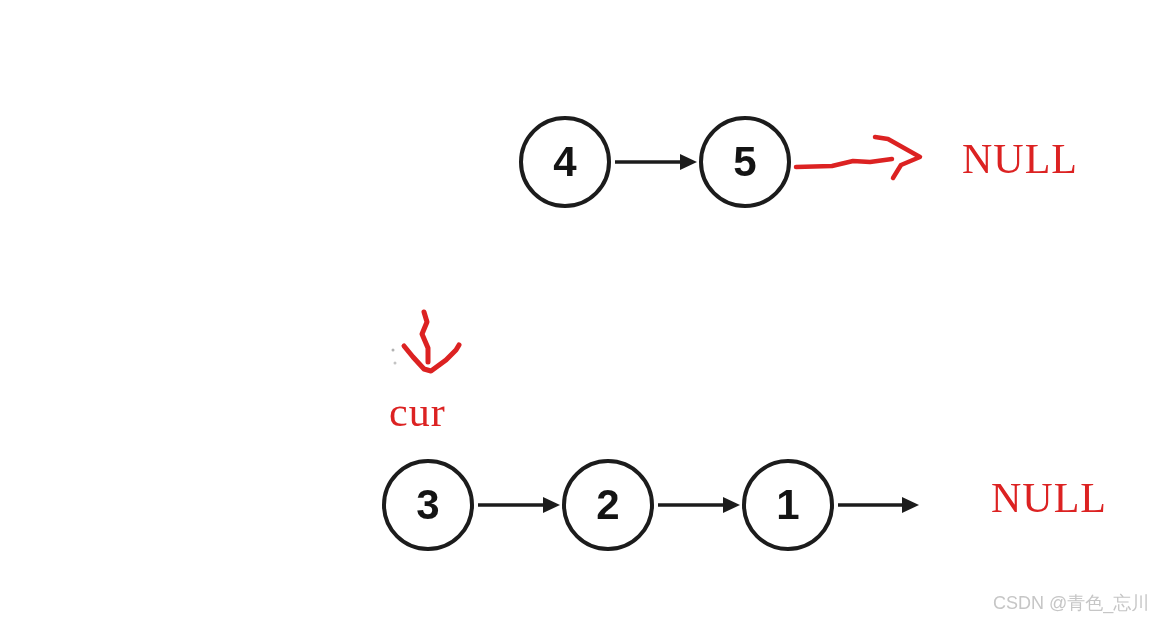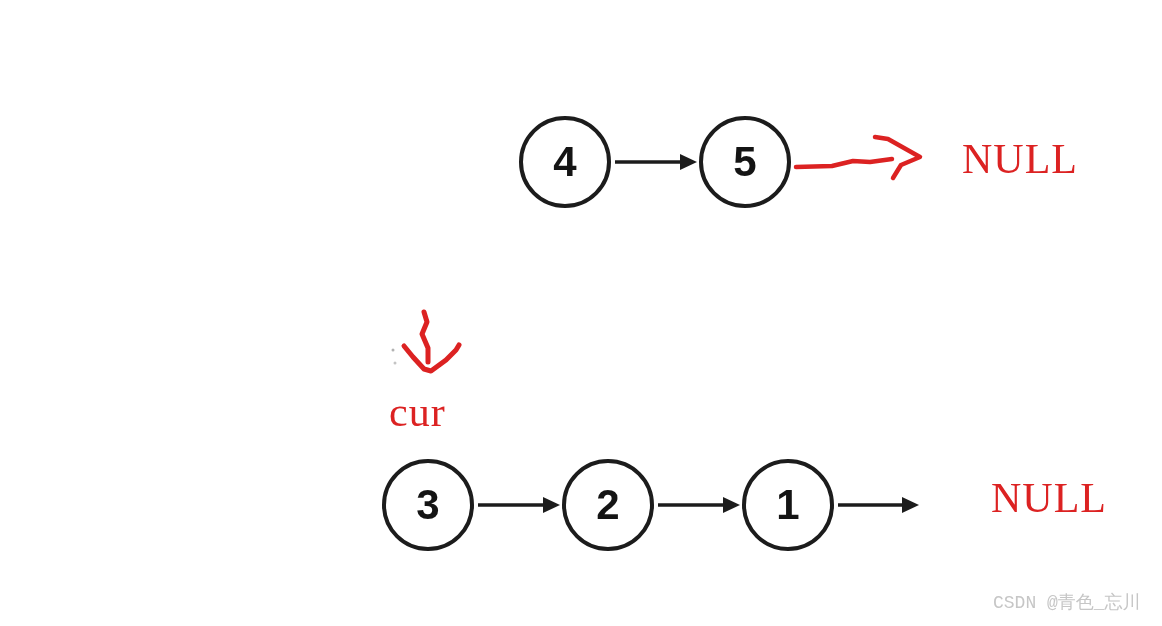--- a/index.html
+++ b/index.html
@@ -46,21 +46,21 @@
     position: absolute;
     font-family: "Liberation Serif", serif;
     font-size: 42px;
     color: #dc2222;
     line-height: 1;
     letter-spacing: 1px;
     white-space: nowrap;
   }
   .watermark {
     position: absolute;
-    font-family: Liberation Mono, monospace;
+    font-family: Liberation Sans, sans-serif;
     font-size: 18px;
     color: #c6c6c6;
     line-height: 1;
     white-space: nowrap;
   }
   
   #node-top-4   { left: 519px; top: 116px; }
   #node-top-5   { left: 699px; top: 116px; }
   #node-bot-3   { left: 382px; top: 459px; }
   #node-bot-2   { left: 562px; top: 459px; }

